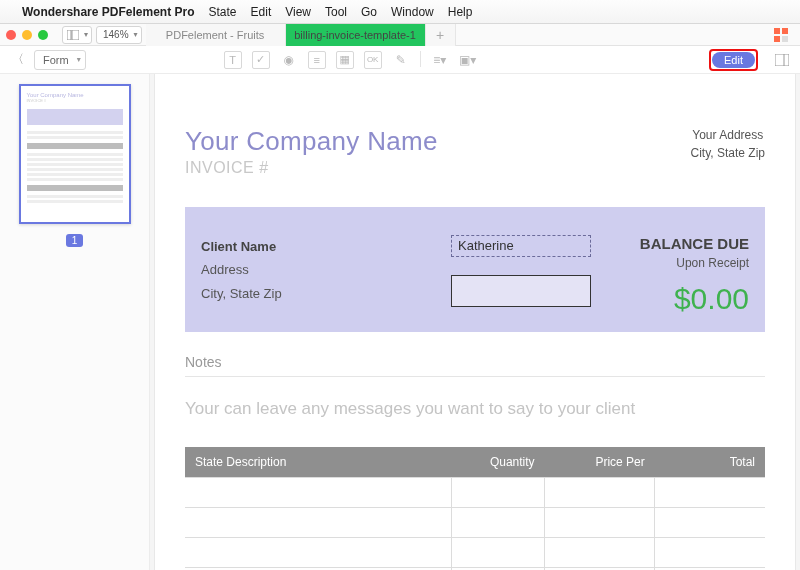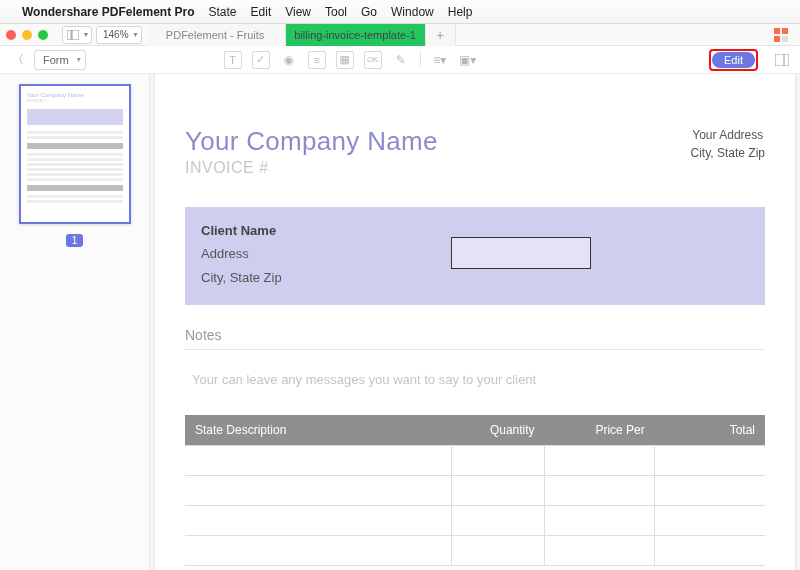--- a/index.html
+++ b/index.html
@@ -44,33 +44,33 @@
   .thumb .t-band{ background:#d3d2ef; height:16px; margin:6px 0;}
   .thumb .t-row{ height:3px; background:#eee; margin:2px 0;}
   .thumb .t-grey{ height:6px; background:#bdbdbd; margin:4px 0;}
   .pagebadge{ margin-top:10px; background:#6a78e0; color:#fff; font-size:10px; padding:1px 6px; border-radius:3px;}
   .canvas{ flex:1; background:#f5f5f5; overflow:hidden; padding:0;}
   .page{ margin:0 auto; width:640px; background:#fff; min-height:560px; padding:52px 30px 20px 30px; box-shadow:0 0 0 1px #e8e8e8;}
   .company{ font-size:26px; color:#8d8ccb; font-weight:500; letter-spacing:.3px;}
   .addr{ text-align:center; font-size:12px; color:#555; line-height:1.5;}
   .headrow{ display:flex; justify-content:space-between; align-items:flex-start;}
   .invno{ font-size:16px; color:#c8c8c8; margin-top:2px; letter-spacing:.5px;}
-  .band{ background:#cfceef; margin-top:30px; padding:12px 16px 16px 16px; display:flex; gap:0;}
+  .band{ background:#cfceef; margin-top:30px; padding:28px 16px 16px 16px; display:flex; gap:0;}
   .band-left{ flex:0 0 250px; font-size:13px; color:#555; line-height:1.8;}
   .band-left .lbl1{ font-weight:600; color:#444;}
   .band-mid{ flex:0 0 150px;}
   .fld{ border:1px dashed #6b6b9a; height:22px; background:transparent; width:140px; padding:2px 6px; font-size:13px; color:#333;}
   .fld2{ border:1px solid #333; height:32px; width:140px; background:#e4e3f5; margin-top:18px;}
   .band-right{ flex:1; text-align:right;}
   .baldue{ font-size:15px; font-weight:700; color:#444;}
   .upon{ font-size:12px; color:#555; margin-top:4px;}
   .amount{ font-size:30px; color:#3fb24f; font-weight:500; margin-top:12px;}
   .notes-h{ margin-top:22px; font-size:14px; color:#999;}
   .notes-line{ border-top:1px solid #e5e5e5; margin-top:6px;}
-  .notes-txt{ margin-top:22px; font-size:13px; color:#c4c4c4;margin-left:7px;}
+  .notes-txt{ margin-top:22px; font-size:17px; color:#c4c4c4;}
   table.items{ width:100%; margin-top:28px; border-collapse:collapse; font-size:12px;}
   table.items th{ background:#8f8f8f; color:#fff; font-weight:500; text-align:left; padding:8px 10px;}
   table.items th.r{ text-align:right;}
   table.items td{ border:1px solid #dcdcdc; height:30px; padding:4px 8px;}
   table.items td:first-child{ border-left:none;}
   table.items td:last-child{ border-right:none;}
   .col-desc{width:46%;} .col-q{width:16%;} .col-p{width:19%;} .col-t{width:19%;}
 </style>
 </head>
 <body>
@@ -187,21 +187,27 @@
         </div>
       </div>
 
       <div class="band">
         <div class="band-left">
           <div class="lbl1">Client Name</div>
           <div>Address</div>
           <div>City, State Zip</div>
         </div>
         <div class="band-mid">
+          <div class="fld"><span>Katherine</span></div>
           <div class="fld2"></div>
+        </div>
+        <div class="band-right">
+          <div class="baldue">BALANCE DUE</div>
+          <div class="upon">Upon Receipt</div>
+          <div class="amount">$0.00</div>
         </div>
       </div>
 
       <div class="notes-h">Notes</div>
       <div class="notes-line"></div>
       <div class="notes-txt">Your can leave any messages you want to say to your client</div>
 
       <table class="items">
         <colgroup>
             <col class="col-desc">

